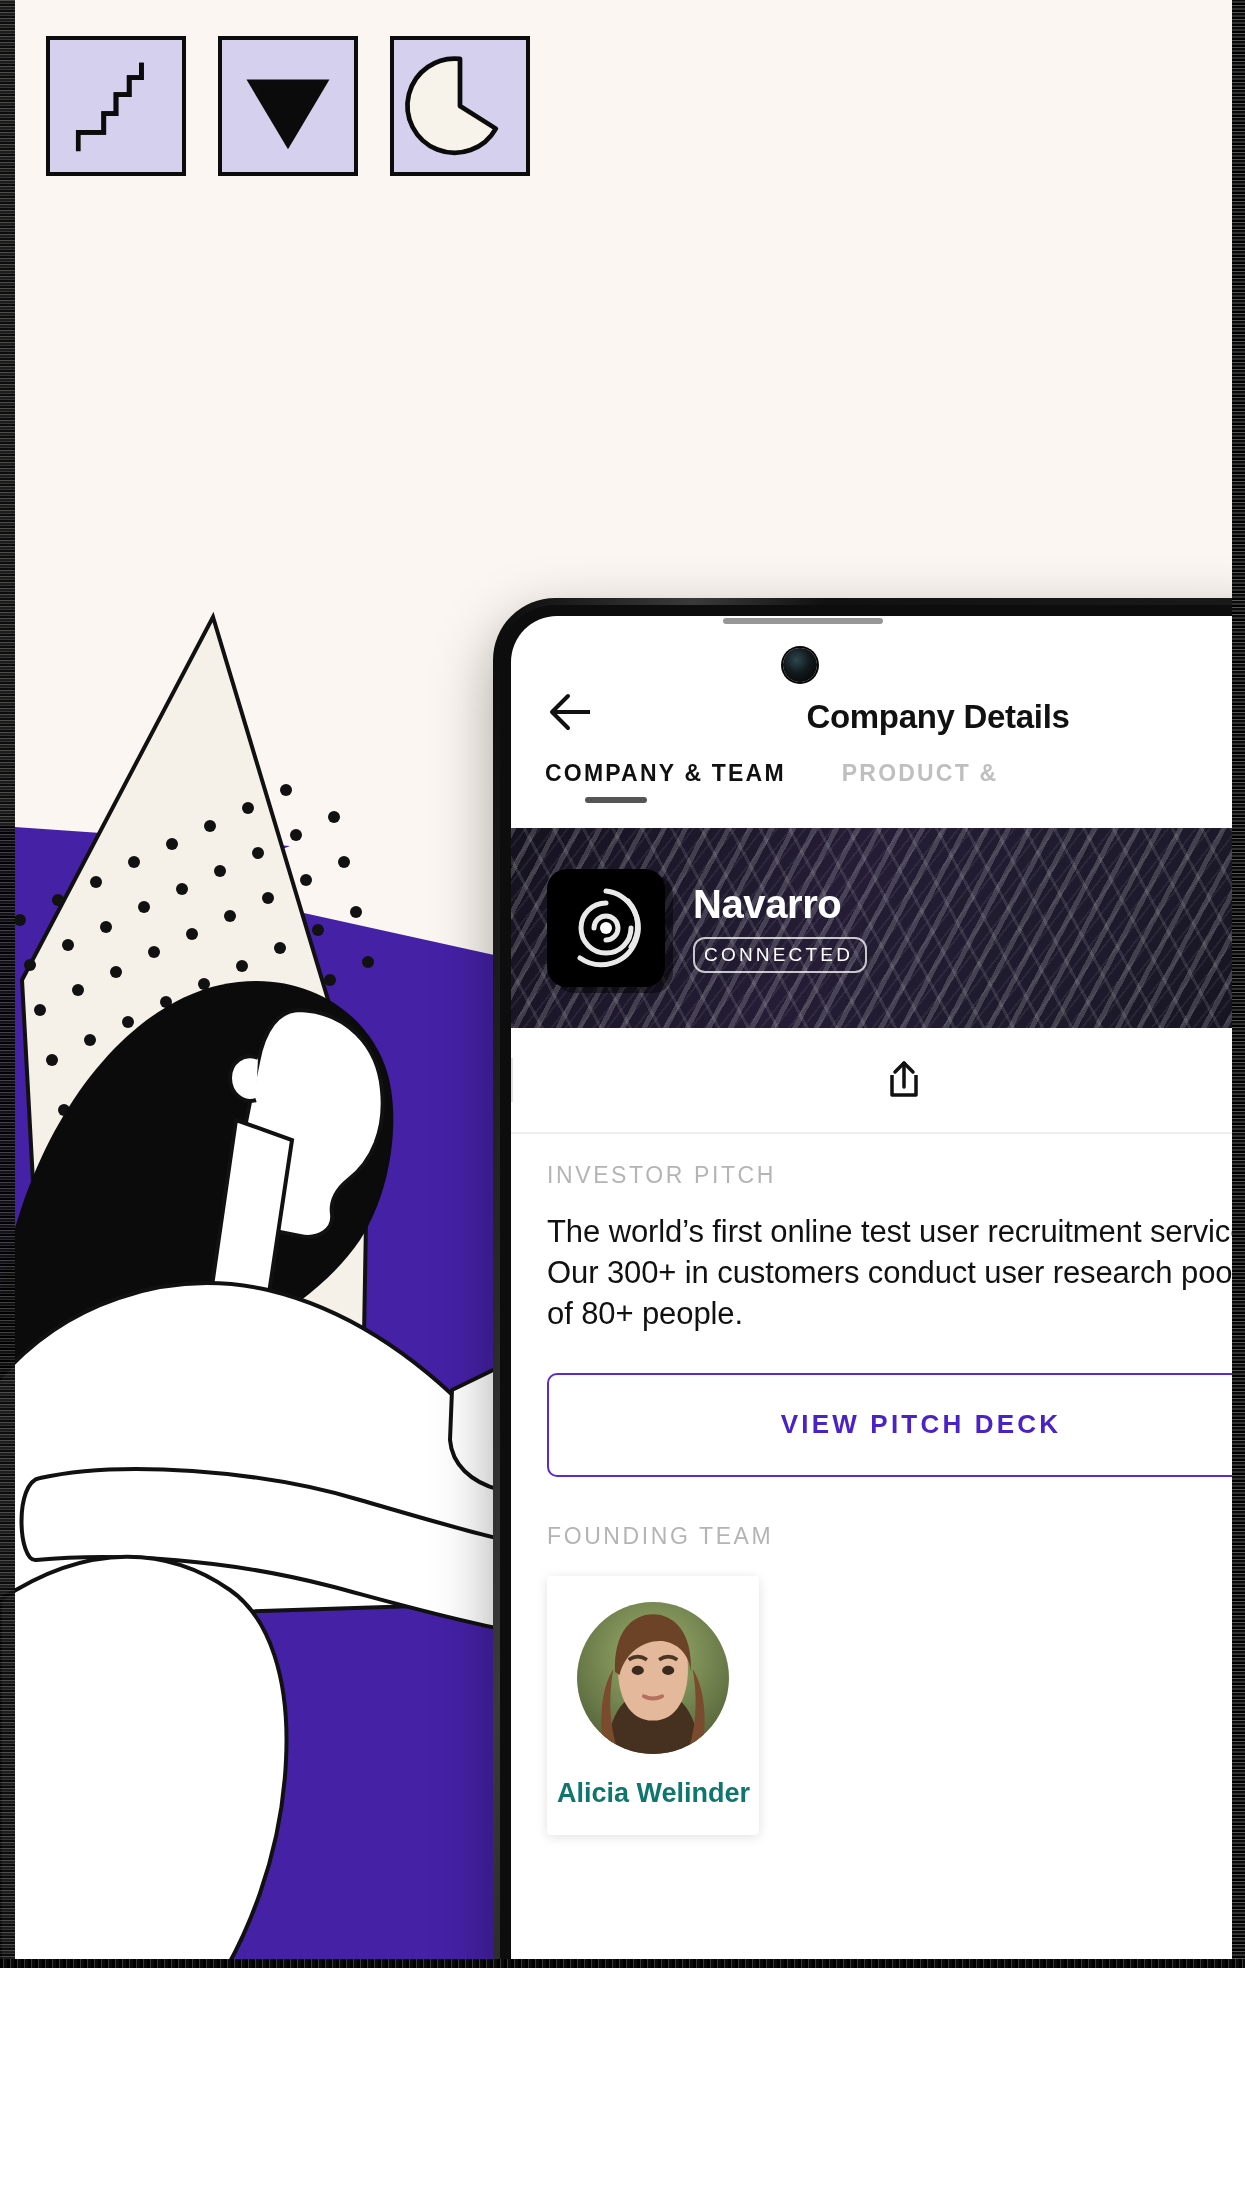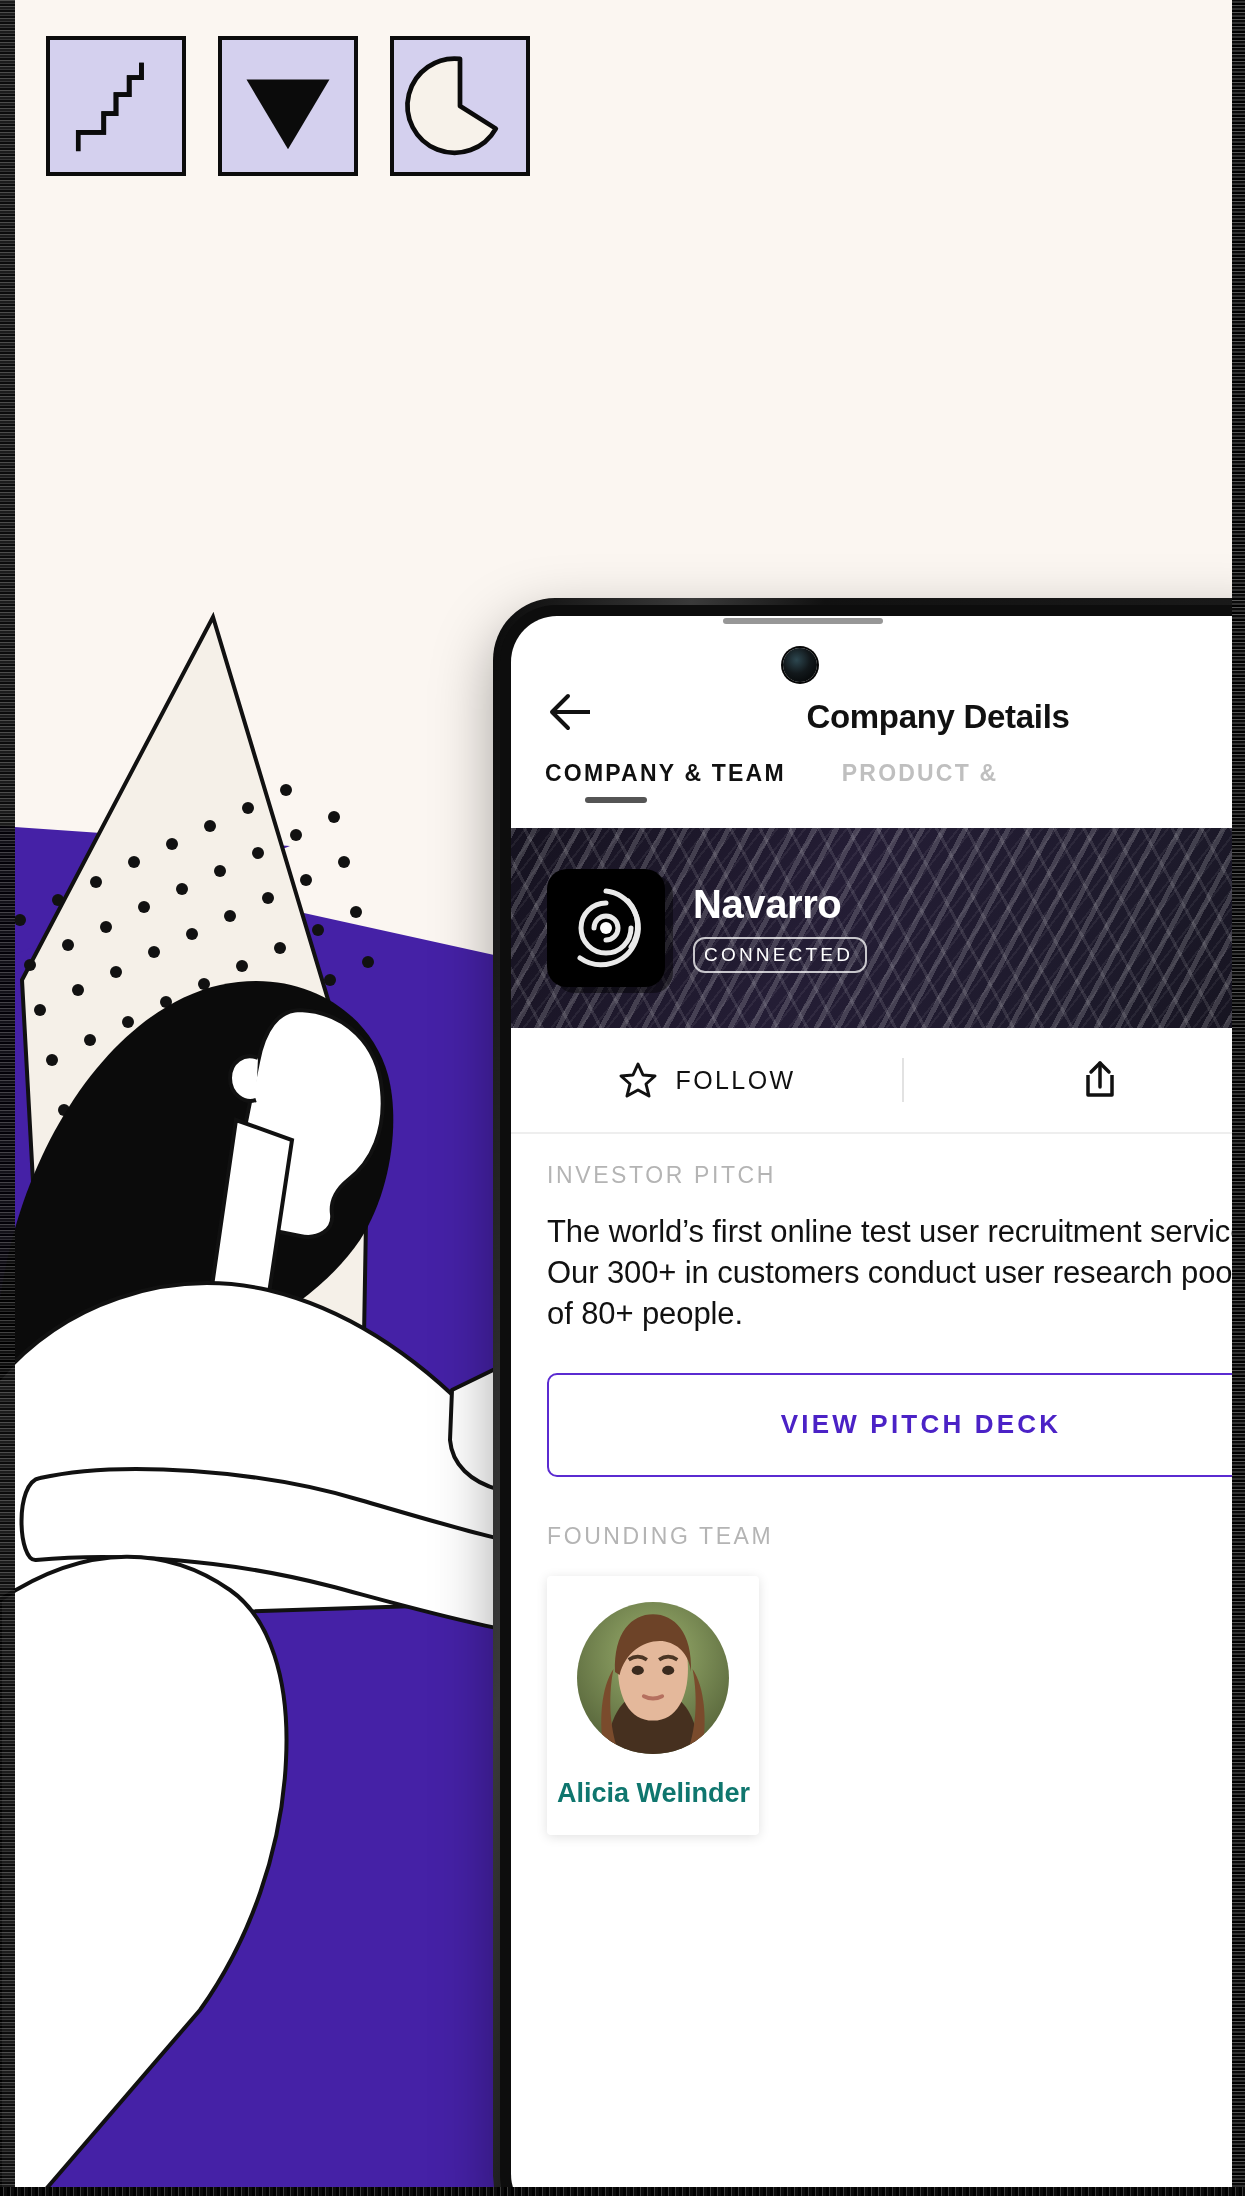--- a/index.html
+++ b/index.html
@@ -6,21 +6,21 @@
     margin: 0;
     padding: 0;
     background: #ffffff;
   }
   body {
     font-family: "Liberation Sans", sans-serif;
   }
   .stage {
     position: relative;
     width: 1245px;
-    height: 2196px;
+    height: 1968px;
     overflow: hidden;
     background: #FBF6F1;
   }
 
   
   .poster {
     position: absolute;
     left: 0; top: 0;
     width: 880px;
     height: 2196px;
@@ -523,26 +523,20 @@
             <circle cx="59" cy="59" r="6" fill="#fff"></circle>
           </svg>
         </div>
         <div class="hero-text">
           <div class="hero-name">Navarro</div>
           <div class="hero-badge">CONNECTED</div>
         </div>
       </div>
 
       <div class="actions">
-        <div class="action">
-          <svg width="40" height="40" viewBox="0 0 40 40">
-            <polygon points="20,4 25,15 37,16 28,24 31,36 20,30 9,36 12,24 3,16 15,15" fill="none" stroke="#111" stroke-width="3" stroke-linejoin="round"></polygon>
-          </svg>
-          <span class="action-label">FOLLOW</span>
-        </div>
         <div class="action-div"></div>
         <div class="action">
           <svg width="40" height="42" viewBox="0 0 40 42">
             <polyline points="8,16 8,36 32,36 32,16" fill="none" stroke="#111" stroke-width="3.5" stroke-linejoin="round"></polyline>
             <line x1="20" y1="4" x2="20" y2="28" stroke="#111" stroke-width="3.5" stroke-linecap="round"></line>
             <polyline points="11,13 20,4 29,13" fill="none" stroke="#111" stroke-width="3.5" stroke-linecap="round" stroke-linejoin="round"></polyline>
           </svg>
         </div>
       </div>
 

